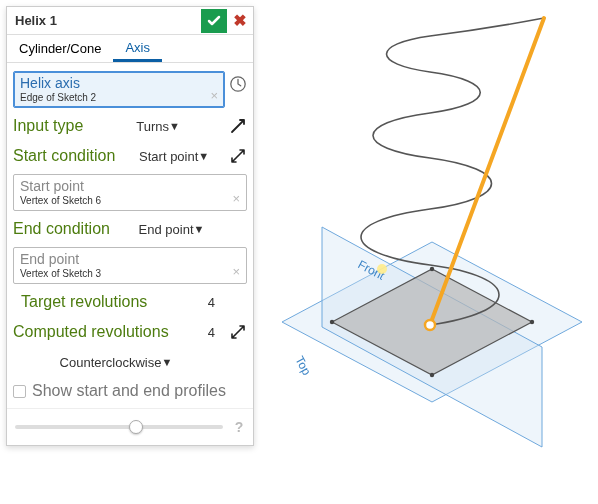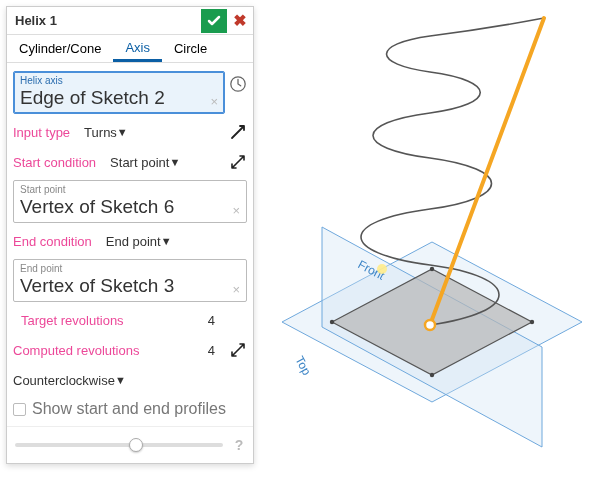--- a/index.html
+++ b/index.html
@@ -8,28 +8,28 @@
   .header { display: flex; align-items: center; height: 28px; border-bottom: 1px solid #ddd; padding-left: 8px; }
   .header .title { font-weight: bold; flex: 1; }
   .header .ok { width: 26px; height: 24px; background: #1a9c4f; display: flex; align-items: center; justify-content: center; color: #fff; }
   .header .cancel { width: 26px; height: 24px; display: flex; align-items: center; justify-content: center; color: #c0392b; font-weight: bold; font-size: 16px; }
   .tabs { display: flex; border-bottom: 1px solid #ddd; height: 28px; align-items: stretch; }
   .tab { flex: 0 0 auto; padding: 0 12px; display: flex; align-items: center; color: #000000; cursor: pointer; }
   .tab.active { color: #0b5fa5; border-bottom: 3px solid #0b5fa5; font-weight: 500; }
   .body { padding: 4px 6px 8px 6px; }
   .field-box { border: 1px solid #bbb; border-radius: 2px; padding: 3px 6px 4px 6px; margin: 4px 0; position: relative; }
   .field-box.focus { border: 1px solid #4a8fd9; background: #eaf3fb; box-shadow: 0 0 0 1px #4a8fd9 inset; }
-  .field-box .lbl { font-size: 10px; color: #888; }
+  .field-box .lbl { font-size: 14px; color: #888; }
   .field-box.focus .lbl { color: #2b6daf; }
-  .field-box .val { font-size: 19px; color: #333; padding-top: 1px; }
+  .field-box .val { font-size: 10px; color: #333; padding-top: 1px; }
   .field-box .clear { position: absolute; right: 6px; bottom: 4px; color: #bbb; font-size: 13px; }
   .clock-icon { position: absolute; right: -24px; top: 4px; width: 18px; height: 18px; }
   .row { display: flex; align-items: center; height: 28px; margin: 2px 0; }
-  .row .lbl { color: #ec4899; font-size: 13px; flex: 0 0 auto; padding-right: 8px; }
-  .row .sel { flex: 1; display: flex; align-items: center; justify-content: flex-start; height: 24px; padding: 0 4px 0 6px; color: #333; }
+  .row .lbl { color: #4d7c0f; font-size: 16px; flex: 0 0 auto; padding-right: 8px; }
+  .row .sel { flex: 1; display: flex; align-items: center; justify-content: center; height: 24px; padding: 0 4px 0 6px; color: #333; }
   .row .caret { color: #333; font-size: 11px; }
   .row .side-icon { width: 18px; height: 18px; margin-left: 6px; flex: 0 0 auto; }
   .row .num { text-align: right; flex: 1; padding-right: 8px; color: #333; }
   .divider { height: 1px; background: #eee; margin: 4px -6px; }
   .check-row { display: flex; align-items: center; height: 26px; color: #777; font-size: 16px; }
   .check-row .box { width: 13px; height: 13px; border: 1px solid #bbb; margin-right: 6px; border-radius: 2px; }
   .slider-row { display: flex; align-items: center; height: 24px; padding: 4px 0 0 0; }
   .slider-track { flex: 1; height: 4px; background: #ddd; border-radius: 2px; position: relative; margin: 0 8px 0 2px; }
   .slider-thumb { position: absolute; top: -5px; left: 55%; width: 14px; height: 14px; border-radius: 50%; background: #fff; border: 1px solid #aaa; box-shadow: 0 1px 2px rgba(0,0,0,0.2); }
   .help { color: #bbb; font-size: 14px; font-weight: bold; width: 16px; text-align: center; }
@@ -48,21 +48,20 @@
         </svg>
     </div>
     <div class="cancel">
       <span>✖</span>
     </div>
   </div>
 
   <div class="tabs">
     <div class="tab">Cylinder/Cone</div>
     <div class="tab active">Axis</div>
-    <div class="tab">Circle</div>
   </div>
 
   <div class="body">
     <div style="position:relative; margin-right:0;">
       <div class="field-box focus" style="margin-right:22px;">
         <div class="lbl">Helix axis</div>
         <div class="val">Edge of Sketch 2</div>
         <span class="clear">×</span>
       </div>
       <svg class="clock-icon" style="right:0; top:4px; position:absolute;" viewBox="0 0 20 20">

